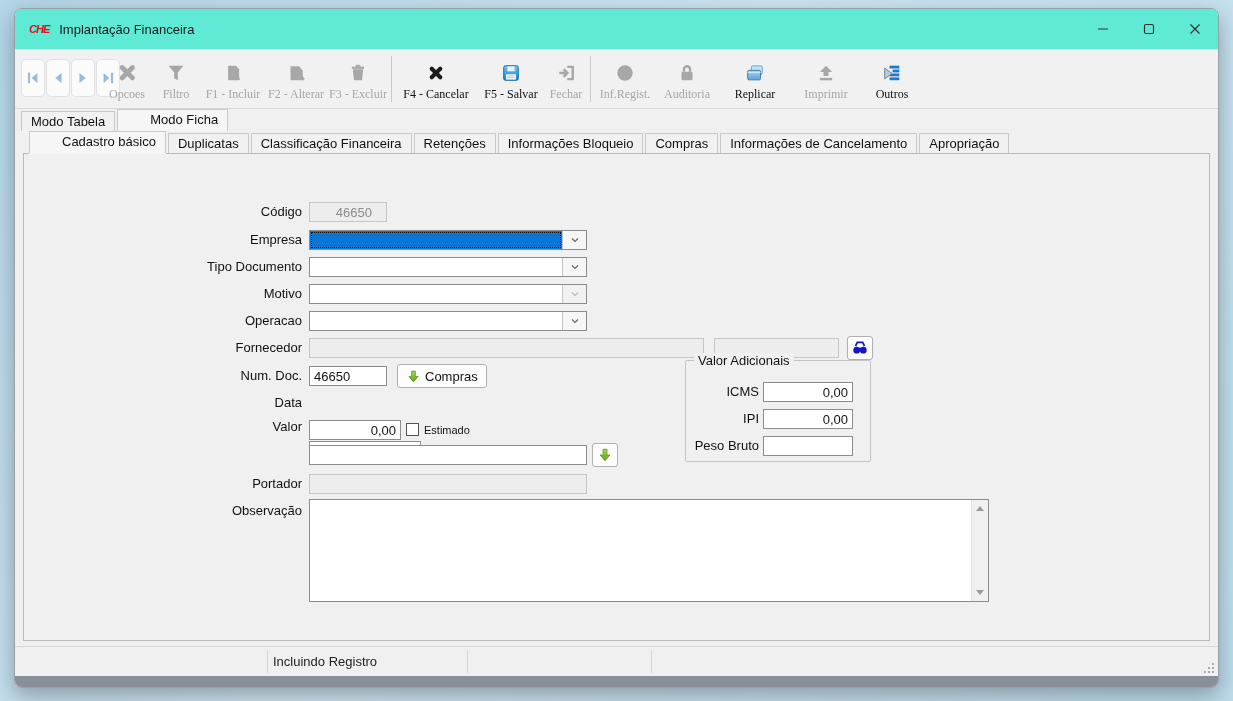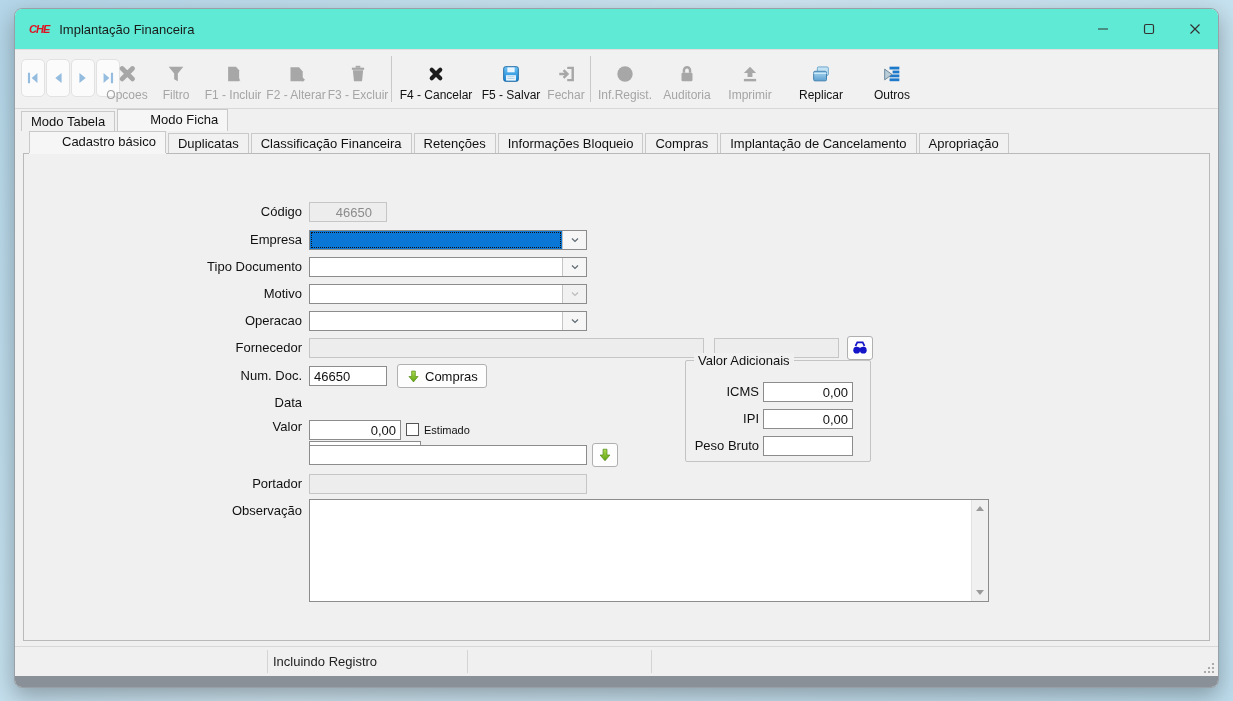--- a/index.html
+++ b/index.html
@@ -15,21 +15,21 @@
     box-shadow:0 8px 22px rgba(0,0,0,.30);
     display:flex; flex-direction:column; overflow:hidden;
   }
   
   .titlebar { height:40px; background:#5eead4; display:flex; align-items:center; flex:0 0 auto; }
   .titlebar .logo { margin-left:14px; font-size:11px; font-weight:bold; font-style:italic; color:#e01020; letter-spacing:-1px; }
   .titlebar .title { margin-left:10px; font-size:13px; color:#1a1a1a; }
   .win-controls { margin-left:auto; display:flex; height:100%; }
   .win-btn { width:46px; height:100%; display:flex; align-items:center; justify-content:center; cursor:default; }
   
-  .toolbar { height:60px; background:#f1f1f1; border-top:1px solid #e3dedd; border-bottom:1px solid #d8d8d8; position:relative; flex:0 0 auto; }
+  .toolbar { height:60px; background:#f1f1f1; border-top:1px solid #e3dedd; border-bottom:1px solid #d8d8d8; position:relative; flex:0 0 auto;font-family:Liberation Serif, serif; }
   .navgroup { position:absolute; left:6px; top:9px; display:flex; gap:1px; }
   .navbtn { width:24px; height:38px; background:#fbfbfb; border:1px solid #e2e2e2; border-radius:5px; display:flex; align-items:center; justify-content:center; }
   .tb-items { position:absolute; left:88px; top:0; height:58px; display:flex; align-items:stretch; }
   .tb-item { display:flex; flex-direction:column; align-items:center; justify-content:flex-end; padding-bottom:6px; gap:3px; }
   .tb-item .tb-label { font-size:12px; color:#111; white-space:nowrap; }
   .tb-item.disabled .tb-label { color:#a5a5a5; }
   .tb-sep { width:1px; background:#c9c9c9; margin:6px 2px; }
   
   .modetabs { height:22px; display:flex; align-items:flex-end; padding-left:6px; background:#f0f0f0; flex:0 0 auto; position:relative; z-index:3; }
   .subtabs  { height:22px; display:flex; align-items:flex-end; padding-left:14px; background:#f0f0f0; flex:0 0 auto; position:relative; z-index:3; }
@@ -202,34 +202,34 @@
           </svg>
         <span class="tb-label">Inf.Regist.</span>
       </div>
       <div class="tb-item disabled" style="width:60px">
         <svg width="22" height="22" viewBox="0 0 18 18">
             <rect x="4.5" y="8" width="9" height="7" rx="1" fill="#a7a7a7"></rect>
             <path d="M6.5 8V6a2.5 2.5 0 015 0v2" stroke="#a7a7a7" stroke-width="2" fill="none"></path>
           </svg>
         <span class="tb-label">Auditoria</span>
       </div>
-      <div class="tb-item disabled" style="width:66px">
-        <svg width="22" height="22" viewBox="0 0 18 18">
-            <path d="M9 3l5 5.2h-3v3.3H7V8.2H4z" fill="#a7a7a7"></path>
-            <rect x="4" y="13" width="10" height="2" fill="#a7a7a7"></rect>
-          </svg>
-        <span class="tb-label">Imprimir</span>
-      </div>
       <div class="tb-item" style="width:76px">
         <svg width="22" height="22" viewBox="0 0 18 18">
             <rect x="6" y="3.2" width="9" height="7" rx="1" fill="#c3e2f4" stroke="#6fa7cc" stroke-width="0.8"></rect>
             <rect x="3" y="6.8" width="10.5" height="7.8" rx="1" fill="url(#gfold)" stroke="#3e7fae" stroke-width="0.8"></rect>
             <path d="M3 8.6h10.5" stroke="#cfe8f6" stroke-width="0.8"></path>
           </svg>
         <span class="tb-label">Replicar</span>
+      </div>
+      <div class="tb-item disabled" style="width:66px">
+        <svg width="22" height="22" viewBox="0 0 18 18">
+            <path d="M9 3l5 5.2h-3v3.3H7V8.2H4z" fill="#a7a7a7"></path>
+            <rect x="4" y="13" width="10" height="2" fill="#a7a7a7"></rect>
+          </svg>
+        <span class="tb-label">Imprimir</span>
       </div>
       <div class="tb-item" style="width:66px">
         <svg width="22" height="22" viewBox="0 0 18 18">
             <rect x="7" y="3" width="8" height="2.3" fill="#1d79ca"></rect>
             <rect x="9.5" y="6.2" width="5.5" height="2.3" fill="#1d79ca"></rect>
             <rect x="7" y="9.4" width="8" height="2.3" fill="#1d79ca"></rect>
             <rect x="7" y="12.6" width="8" height="2.3" fill="#1d79ca"></rect>
             <path d="M3 5l6 4.4L3 13.8z" fill="#b9cdd9" stroke="#5b7a90" stroke-width="0.7"></path>
           </svg>
         <span class="tb-label">Outros</span>
@@ -242,21 +242,21 @@
     <div class="tab active">Modo Ficha</div>
   </div>
 
   <div class="subtabs">
     <div class="tab active">Cadastro básico</div>
     <div class="tab">Duplicatas</div>
     <div class="tab">Classificação Financeira</div>
     <div class="tab">Retenções</div>
     <div class="tab">Informações Bloqueio</div>
     <div class="tab">Compras</div>
-    <div class="tab">Implantação de Cancelamento</div>
+    <div class="tab">Informações de Cancelamento</div>
     <div class="tab">Apropriação</div>
   </div>
 
   <div class="panel">
 
     <div class="flabel" style="top:50px">Código</div>
     <input class="tinput disabled right" style="left: 285px; top: 48px; width: 78px; padding-right: 14px;" readonly="" value="46650">
 
     <div class="flabel" style="top:78px">Empresa</div>
     <div class="combo" style="left:285px; top:76px; width:278px">

